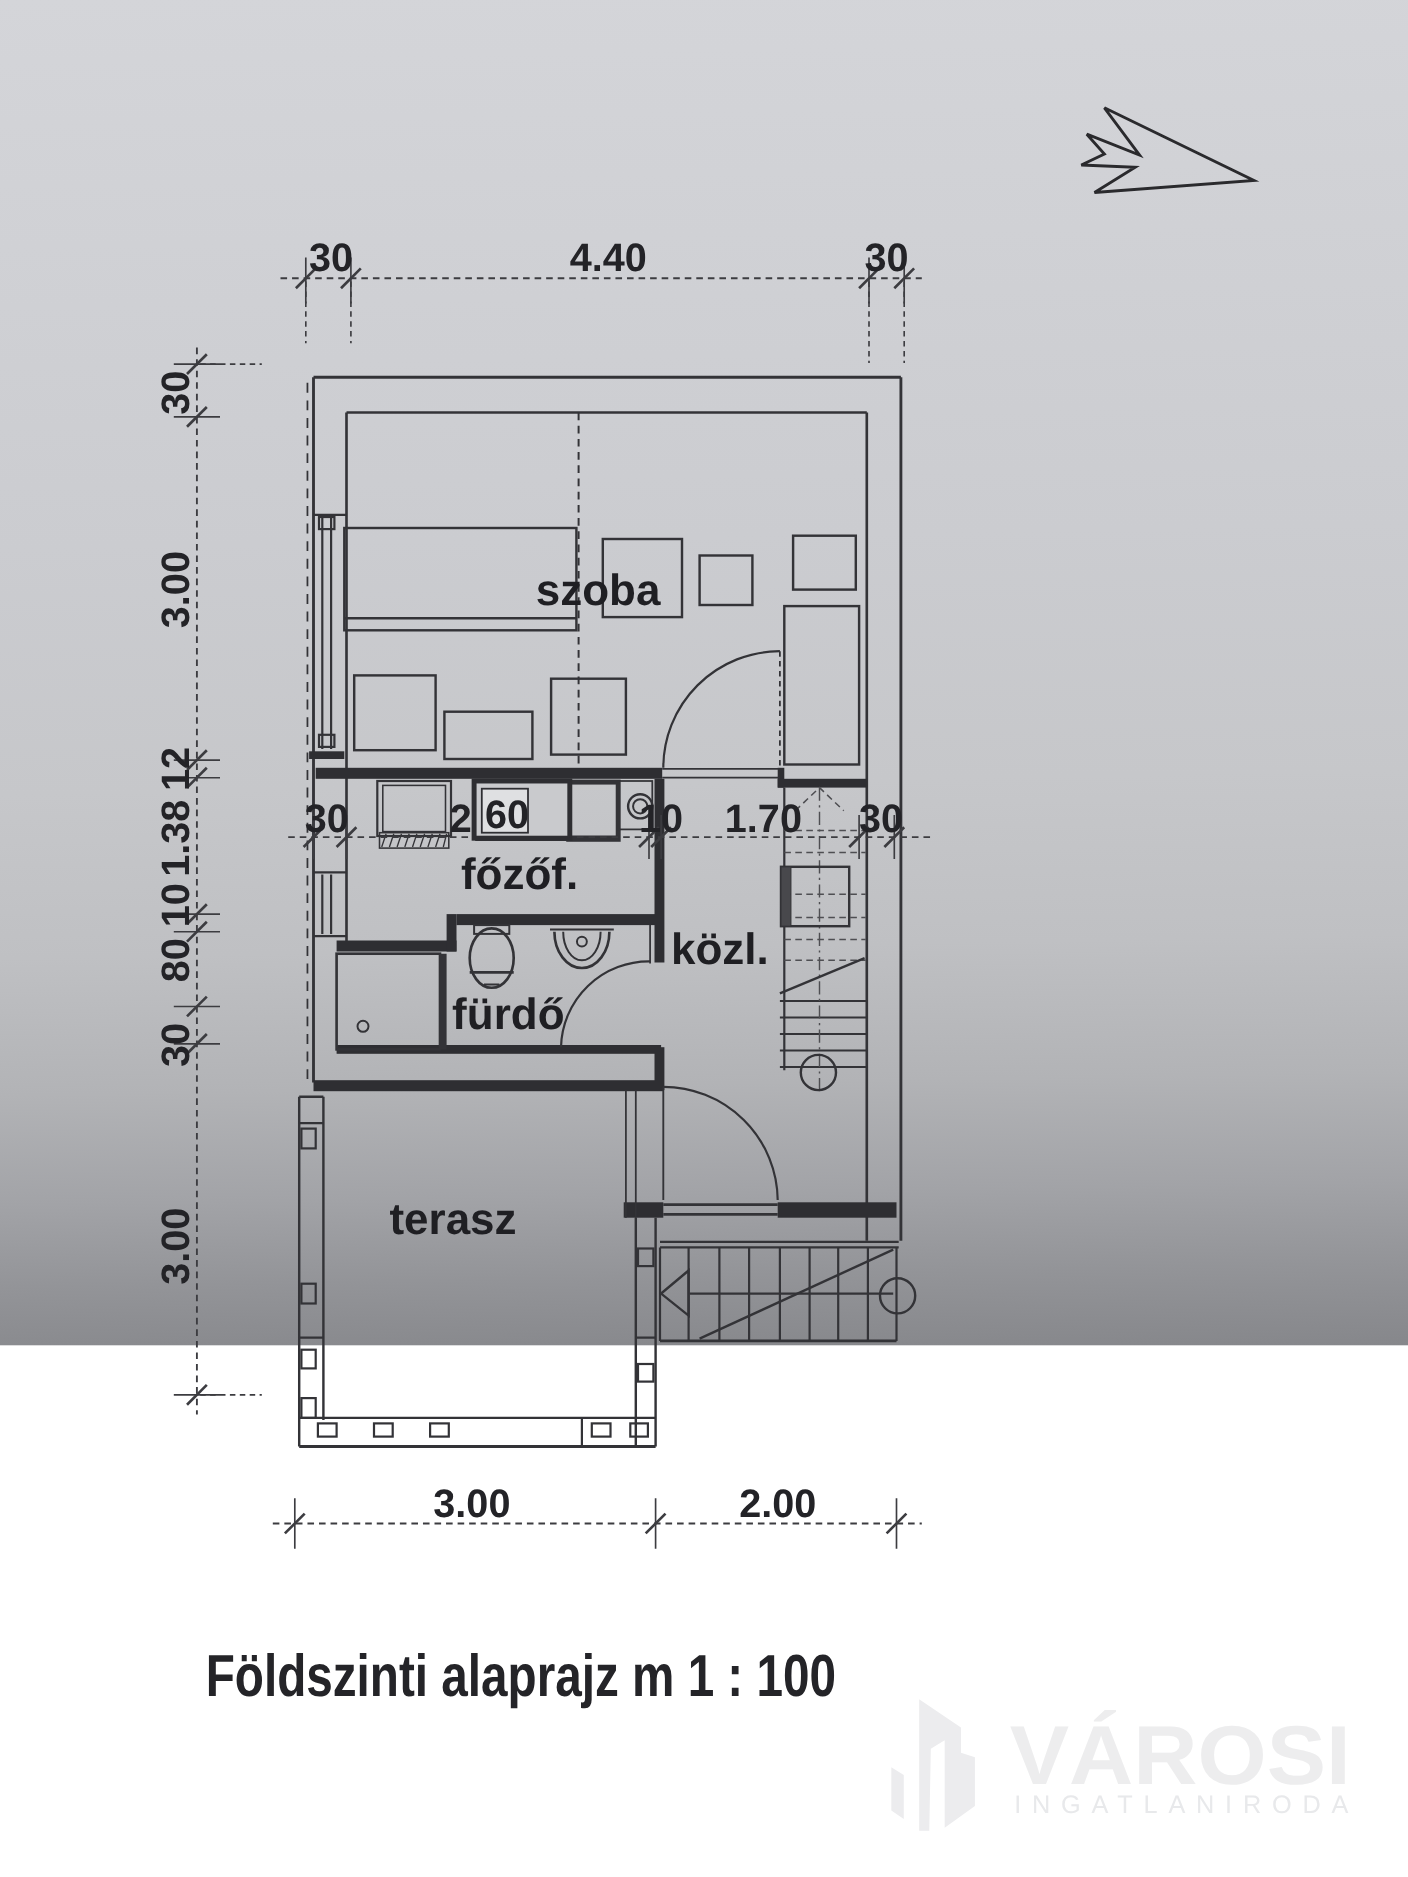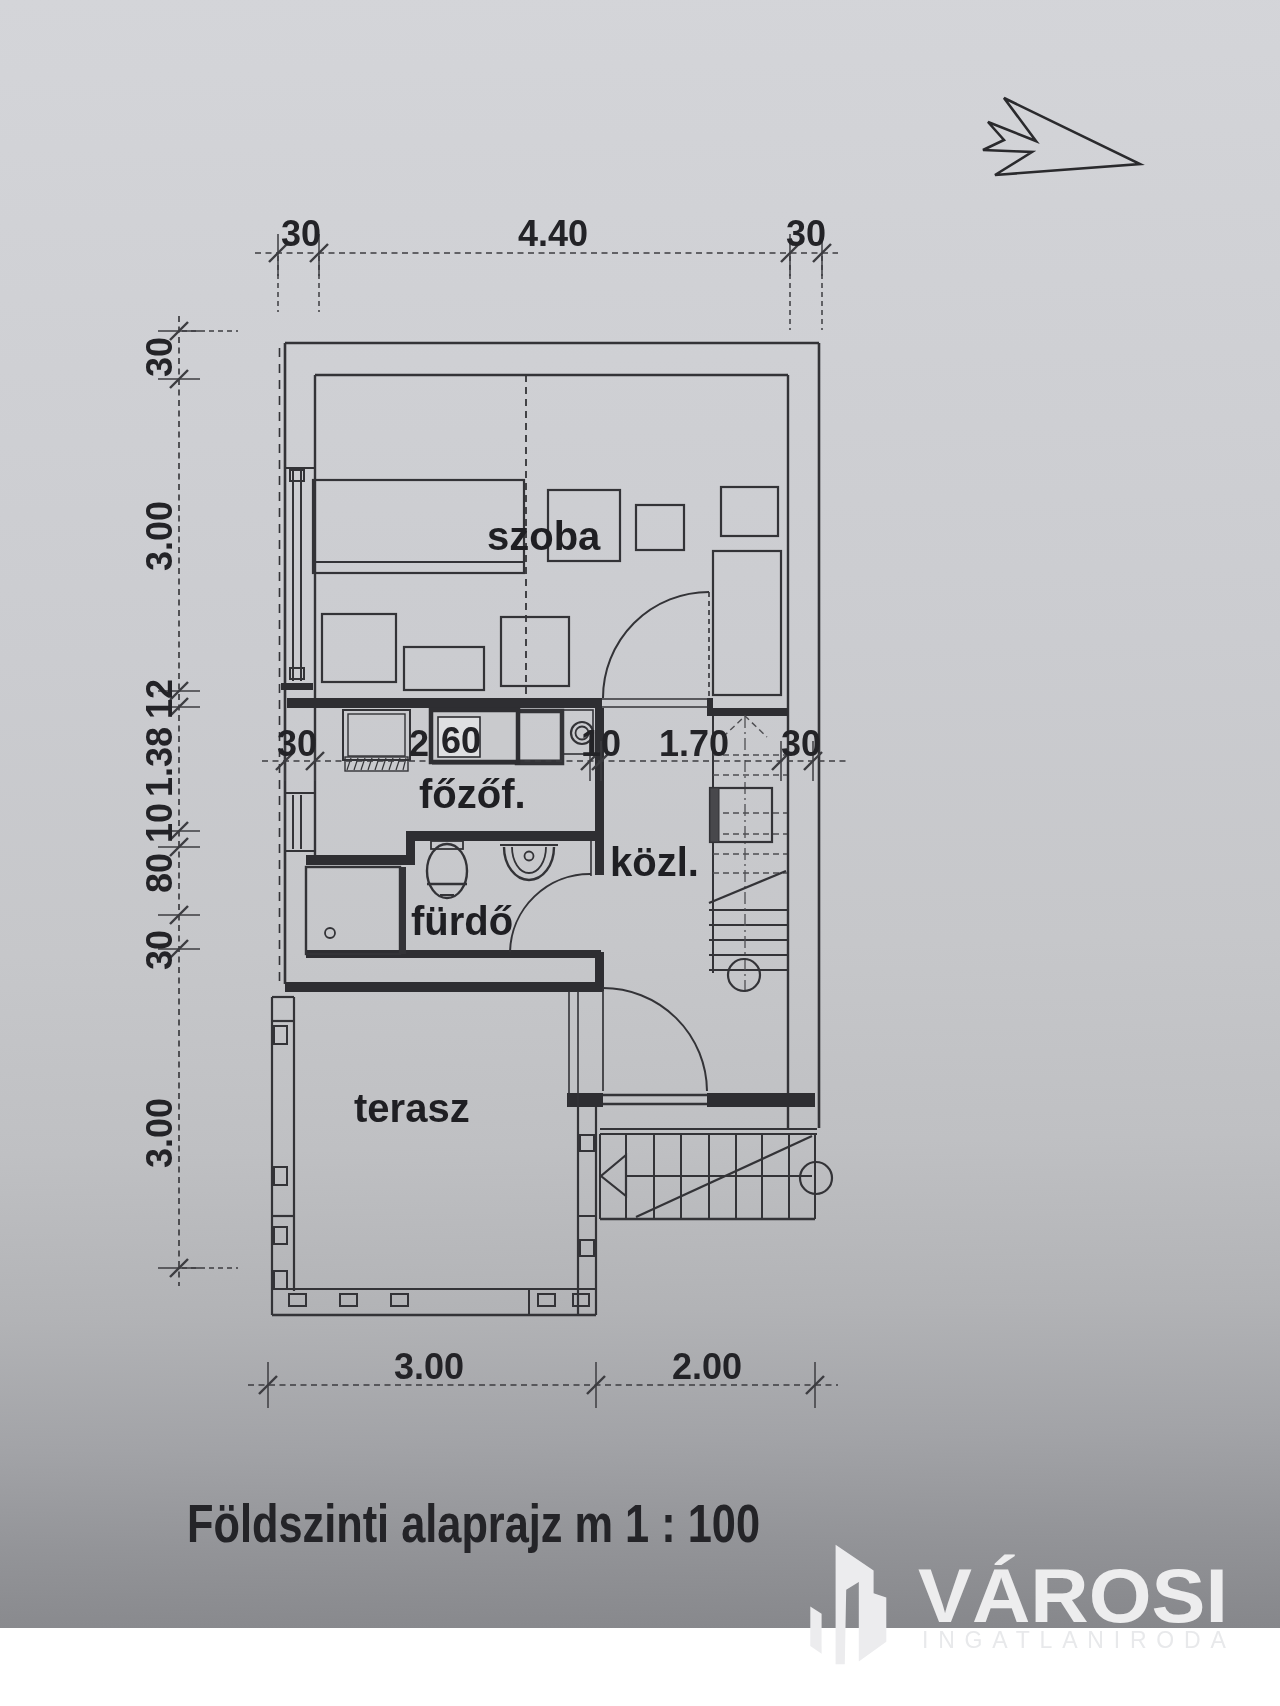--- a/index.html
+++ b/index.html
@@ -1,17 +1,17 @@
 <!DOCTYPE html>
 <html><head>
 <meta charset="utf-8">
 <style>
 html,body{margin:0;padding:0;}
 body{width:1280px;height:1706px;overflow:hidden;font-family:"Liberation Sans",sans-serif;}
-#page{position:relative;width:1280px;height:1628px;
+#page{position:relative;width:1280px;height:1223px;
 background:linear-gradient(179deg,#d4d5d9 0%,#d0d1d5 18%,#cbccd0 40%,#c6c7ca 58%,#bfc0c3 70%,#b2b3b6 80%,#a2a3a7 88%,#939498 94%,#86878b 100%);}
 svg text{font-family:"Liberation Sans",sans-serif;}
 .dim{fill:#232327;font-size:36px;font-weight:bold;}
 .room{fill:#1f1f23;font-size:40px;font-weight:bold;}
 </style>
 </head>
 <body>
 <div id="page">
 <svg width="1280" height="1706" viewBox="0 0 1280 1706" style="filter:blur(0.45px)">
 

